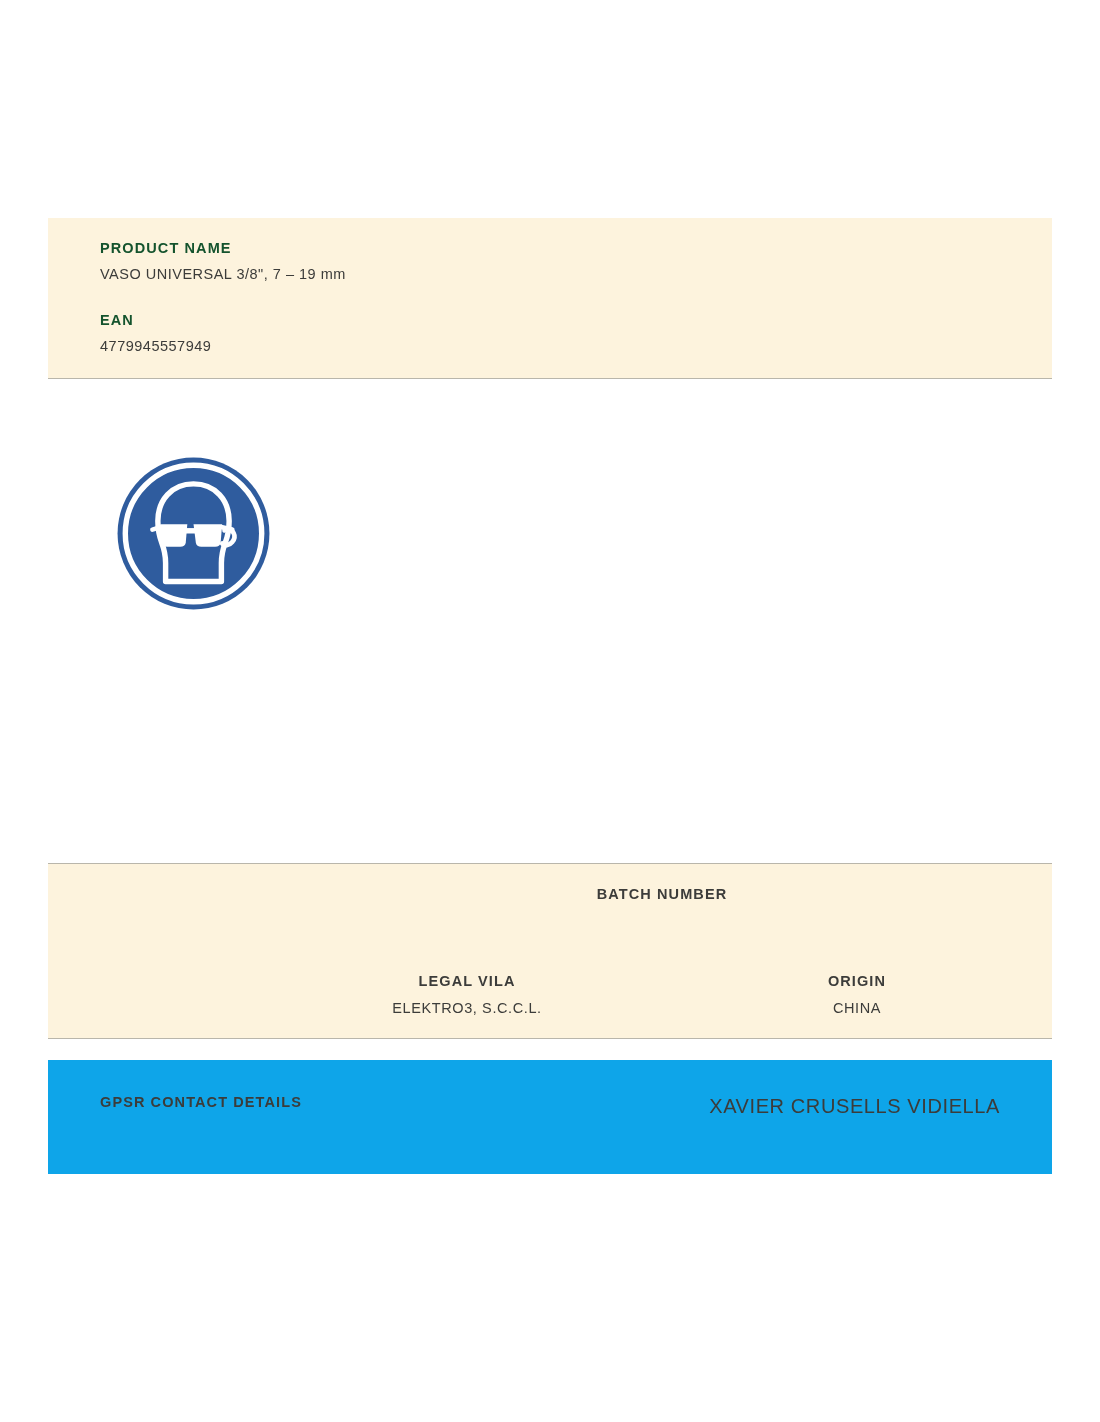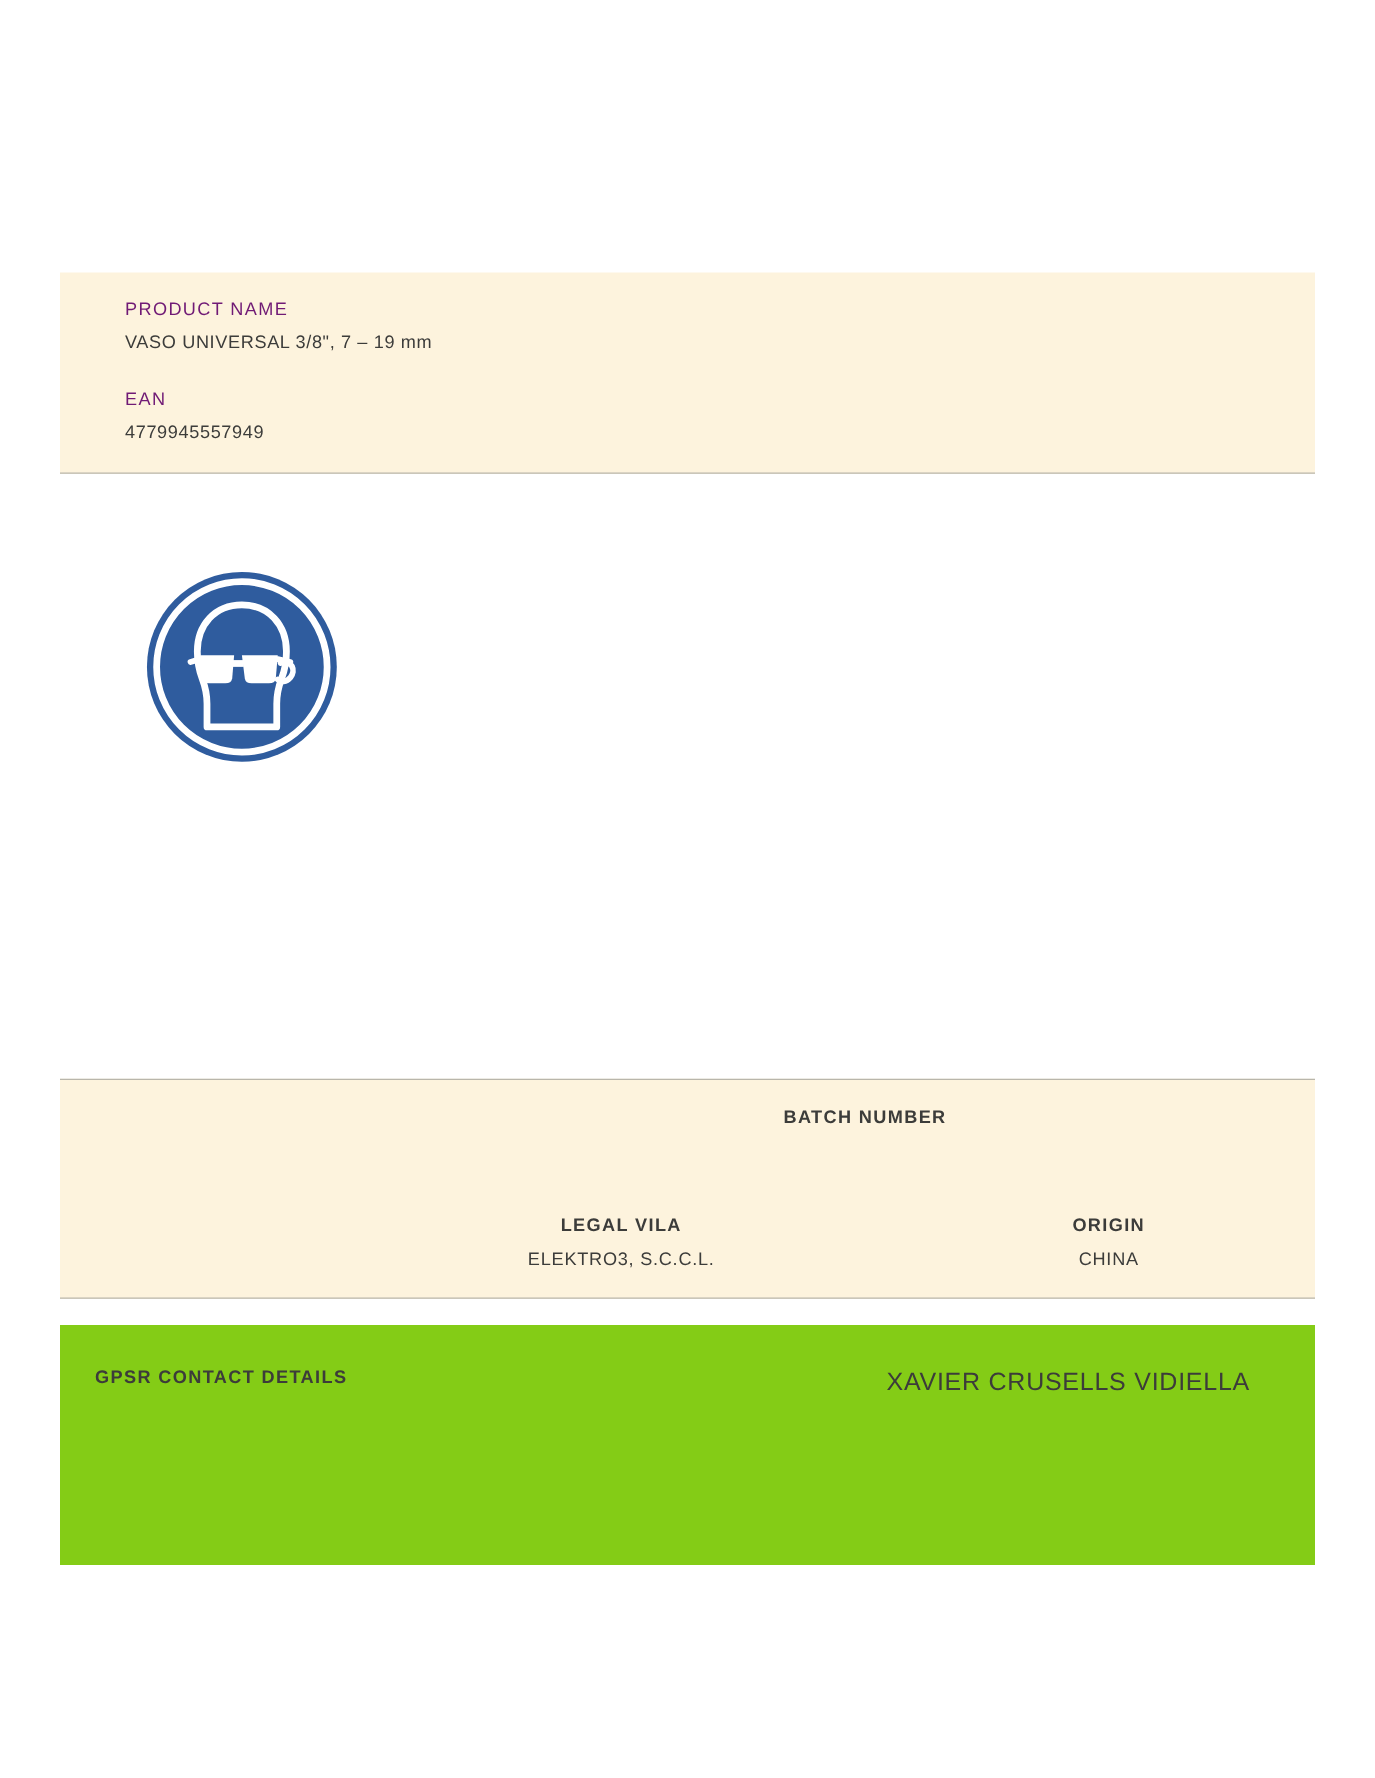--- a/index.html
+++ b/index.html
@@ -27,23 +27,23 @@
     left: 48px;
     top: 218px;
     width: 1004px;
     background: #fdf3dd;
     border-bottom: 1px solid #b9b6ab;
     padding: 22px 0 24px 0;
     box-sizing: border-box;
   }
   .field-label {
     font-size: 14.5px;
-    font-weight: normal;
+    font-weight: bold;
     letter-spacing: 1.1px;
-    color: #701a75;
+    color: #14532d;
     margin: 0 0 10px 52px;
   }
   .field-value {
     font-size: 14.5px;
     font-weight: normal;
     letter-spacing: 0.5px;
     color: #3c3c3a;
     margin: 0 0 0 52px;
   }
   .field-gap {
@@ -74,21 +74,20 @@
     width: 1004px;
     background: #fdf3dd;
     border-top: 1px solid #b9b6ab;
     border-bottom: 1px solid #b9b6ab;
     box-sizing: border-box;
     padding: 22px 0 20px 0;
   }
   .row {
     display: flex;
     width: 100%;
-    padding-left: 30px;
   }
   .cell {
     flex: 1 1 0;
     text-align: center;
     box-sizing: border-box;
   }
   .cell.first { flex: 0 0 224px; }
   .cell-label {
     font-size: 14.5px;
     font-weight: bold;
@@ -108,24 +107,24 @@
   }
   .row-spacer { height: 42px; }
   .label-value-gap { height: 11px; }
 
   
   .gpsr-block {
     position: absolute;
     left: 48px;
     top: 1060px;
     width: 1004px;
-    height: 192px;
-    background: #84cc16;
-    box-sizing: border-box;
-    padding: 32px 52px 0 28px;
+    height: 114px;
+    background: #0ea5e9;
+    box-sizing: border-box;
+    padding: 32px 52px 0 52px;
     display: flex;
     justify-content: space-between;
     align-items: flex-start;
   }
   .gpsr-title {
     font-size: 14.5px;
     font-weight: bold;
     letter-spacing: 1.1px;
     color: #3c3c3a;
     white-space: nowrap;

